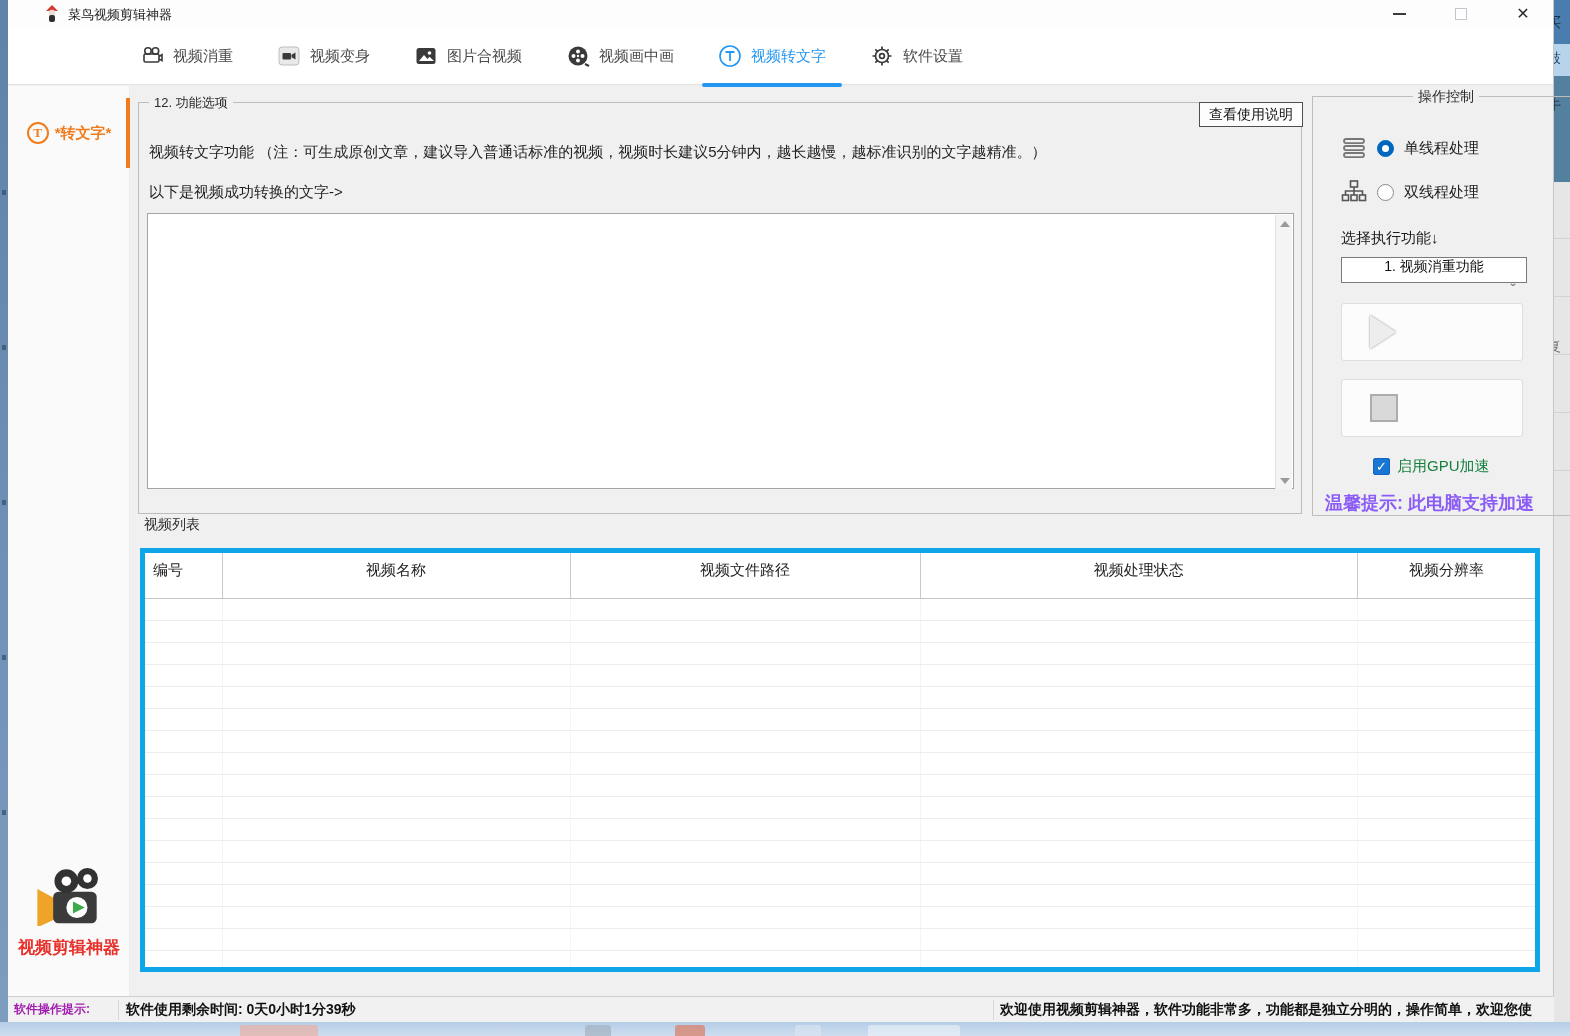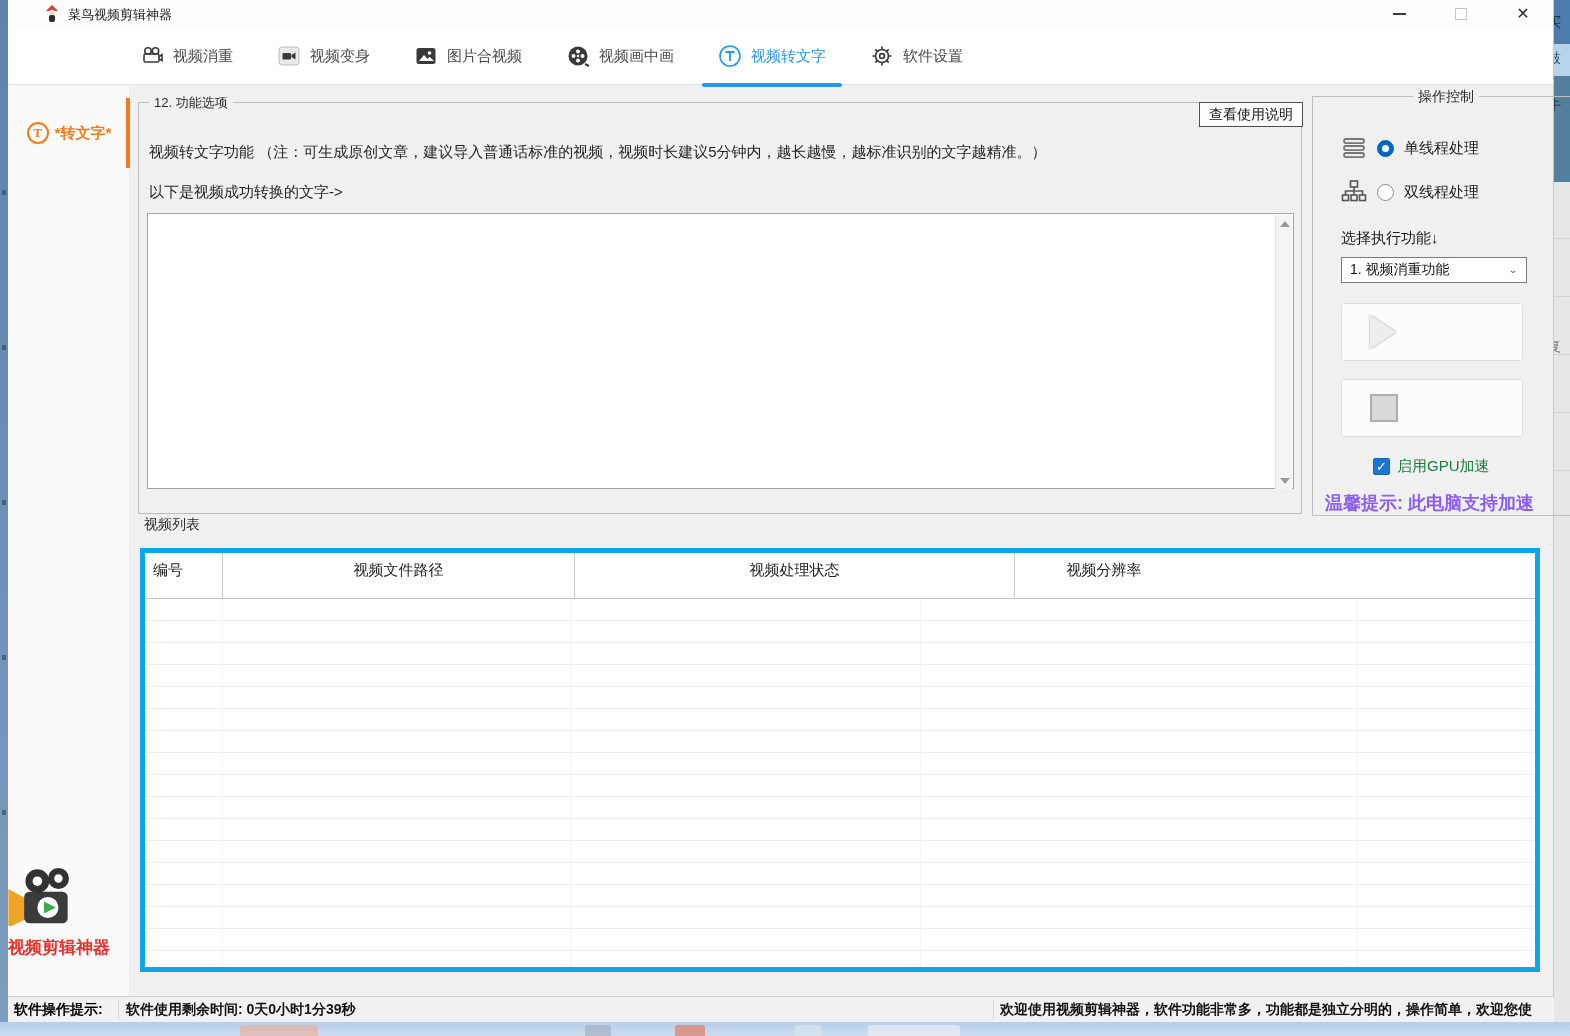--- a/index.html
+++ b/index.html
@@ -45,21 +45,21 @@
   .tab.active::after { content:""; position:absolute; left:6px; right:6px; bottom:-2px; height:4px; background:#2196f3; border-radius:2px; }
   .tico { width:24px; height:24px; display:flex; align-items:center; justify-content:center; }
 
   
   .sidebar { position:absolute; left:0; top:86px; width:122px; height:910px; background:#fafafa; border-right:1px solid #ececec; }
   .side-item { position:absolute; left:0; top:10px; width:122px; height:74px; display:flex; align-items:center; justify-content:center; gap:6px; cursor:pointer; }
   .side-item .bar { position:absolute; right:0; top:2px; width:4px; height:70px; background:#f07c1d; }
   .side-item .slabel { color:#f07c1d; font-weight:bold; font-size:15px; }
   .circ-t { width:22px; height:22px; border:2px solid #f07c1d; border-radius:50%; color:#f07c1d;
     font-size:13px; font-weight:bold; display:flex; align-items:center; justify-content:center; font-family:"Liberation Serif","DejaVu Serif",serif; }
-  .side-logo { position:absolute; left:0; top:782px; width:122px; text-align:left; }
+  .side-logo { position:absolute; left:0; top:782px; width:122px; text-align:center; }
   .side-logo .logo-label { margin-top:6px; color:#e8312a; font-weight:bold; font-size:17px; }
 
   
   .groupbox { position:absolute; border:1px solid #bdbdbd; }
   .group-label { position:absolute; top:-9px; left:10px; background:#f0f0f0; padding:0 5px; font-size:13px; color:#2b2b2b; white-space:nowrap; }
   .group-label.centered { left:50%; transform:translateX(-50%); font-size:14px; }
 
   .gb-main { left:130px; top:102px; width:1164px; height:412px; }
   .help-btn { position:absolute; right:-2px; top:-1px; width:104px; height:25px; background:#fdfdfd;
     border:1px solid #4f4f4f; font-size:14px; color:#111; display:flex; align-items:center; justify-content:center; cursor:pointer; }
@@ -76,21 +76,21 @@
   
   .gb-ctrl { left:1304px; top:96px; width:268px; height:420px; }
   .ctrl-row { position:absolute; left:28px; display:flex; align-items:center; gap:10px; }
   .row-single { top:38px; } .row-dual { top:82px; }
   .radio { width:17px; height:17px; border-radius:50%; background:#fff; border:1px solid #8a8a8a; position:relative; }
   .radio.sel { border:1px solid #0067c0; background:#0067c0; }
   .radio.sel::after { content:""; position:absolute; left:4px; top:4px; width:7px; height:7px; border-radius:50%; background:#fff; }
   .radio-label { font-size:15px; color:#1d1d1d; }
   .sel-label { position:absolute; left:28px; top:132px; font-size:15px; color:#1d1d1d; }
   .fn-select { position:absolute; left:28px; top:160px; width:186px; height:26px; background:#fff; border:1px solid #7a7a7a;
-    font-size:14px; color:#111; display:flex; align-items:center; padding:0 8px; cursor:pointer; }
+    font-size:14px; color:#111; display:flex; align-items:center; padding:0 8px; cursor:pointer;flex-direction:column; }
   .fn-select .chev { margin-left:auto; color:#6a6a6a; font-size:12px; transform:scaleY(.8); }
   .big-btn { position:absolute; left:28px; width:182px; height:58px; background:#fcfcfc; border:1px solid #dedede;
     border-radius:3px; display:flex; align-items:center; cursor:pointer; }
   .btn-play { top:206px; } .btn-stop { top:282px; }
   .play-tri { margin-left:28px; width:0; height:0; border-top:17px solid transparent; border-bottom:17px solid transparent;
     border-left:26px solid #ededed; filter:drop-shadow(0 0 1px #8f8f8f); }
   .stop-sq { margin-left:28px; width:28px; height:28px; background:#d9d9d9; border:2px solid #adadad; }
   .gpu-row { position:absolute; left:60px; top:360px; display:flex; align-items:center; gap:7px; }
   .checkbox { width:17px; height:17px; background:#1976d2; border:1px solid #1565c0; border-radius:2px;
     color:#fff; font-size:13px; line-height:15px; text-align:center; }
@@ -106,21 +106,21 @@
   .vhead .hc:last-child { border-right:none; }
   .hc.c0 { justify-content:flex-start; padding-left:8px; }
   .c0 { width:78px; } .c1 { width:350px; } .c2 { width:352px; } .c3 { width:440px; } .c4 { width:178px; }
   .vrow { display:flex; height:22px; border-bottom:1px solid #ededed; }
   .vrow .bc { border-right:1px solid #f4f4f4; height:100%; }
   .vrow .bc:last-child { border-right:none; }
 
   
   .statusbar { position:absolute; left:0; top:996px; width:1546px; height:26px; background:#f1f1f1; border-top:1px solid #cfcfcf; overflow:hidden; }
   .sb-sep { position:absolute; top:3px; width:1px; height:20px; background:#d8d8d8; }
-  .st-left-label { position:absolute; left:6px; top:4px; font-size:14px; font-weight:bold; color:#000000; white-space:nowrap; }
+  .st-left-label { position:absolute; left:6px; top:4px; font-size:12px; font-weight:bold; color:#a21caf; white-space:nowrap; }
   .st-left-val { position:absolute; left:118px; top:4px; font-size:14px; font-weight:bold; color:#111; white-space:nowrap; }
   .st-right { position:absolute; left:992px; top:4px; width:560px; font-size:14px; font-weight:bold; color:#111; white-space:nowrap; overflow:hidden; }
 </style>
 </head>
 <body>
 
 <div class="stage">
 
   <div class="edge-left">
     <div class="mark" style="top:190px"></div>
@@ -329,20 +329,21 @@
         <span class="checkbox">✓</span>
         <span class="gpu-label">启用GPU加速</span>
       </div>
       <div class="warn">温馨提示: 此电脑支持加速</div>
     </div>
 
     <div class="vl-label">视频列表</div>
     <div class="vtable">
       <div class="vhead">
         <div class="hc c0">编号</div>
+        <div class="hc c1">视频名称</div>
         <div class="hc c2">视频文件路径</div>
         <div class="hc c3">视频处理状态</div>
         <div class="hc c4">视频分辨率</div>
       </div>
       <div>
           <div class="vrow">
             <div class="bc c0"></div>
             <div class="bc c1"></div>
             <div class="bc c2"></div>
             <div class="bc c3"></div>

